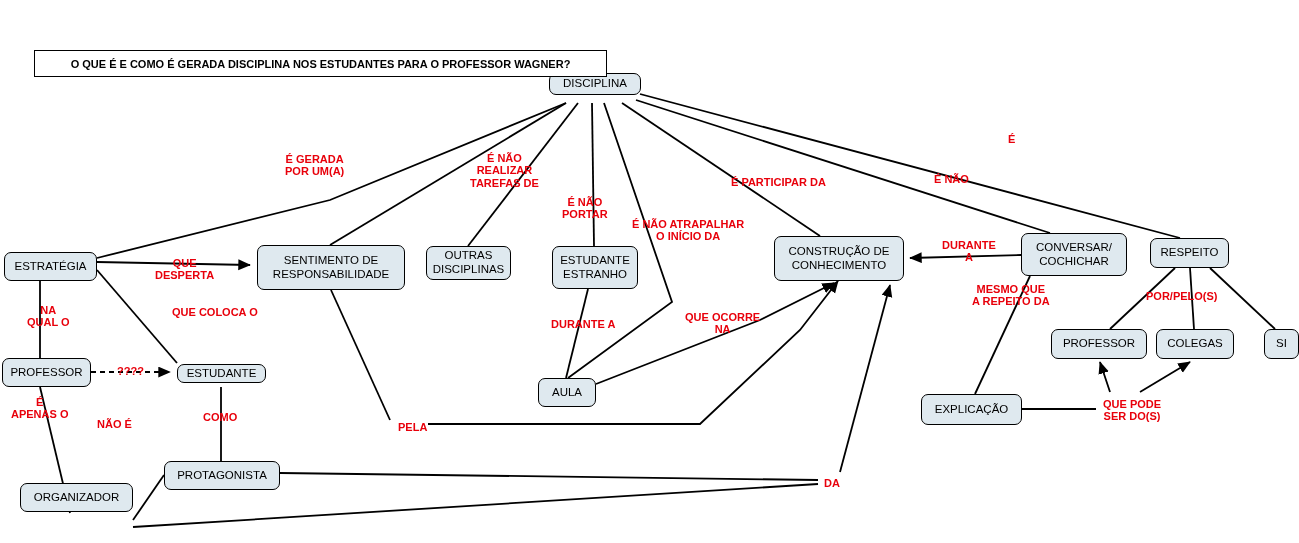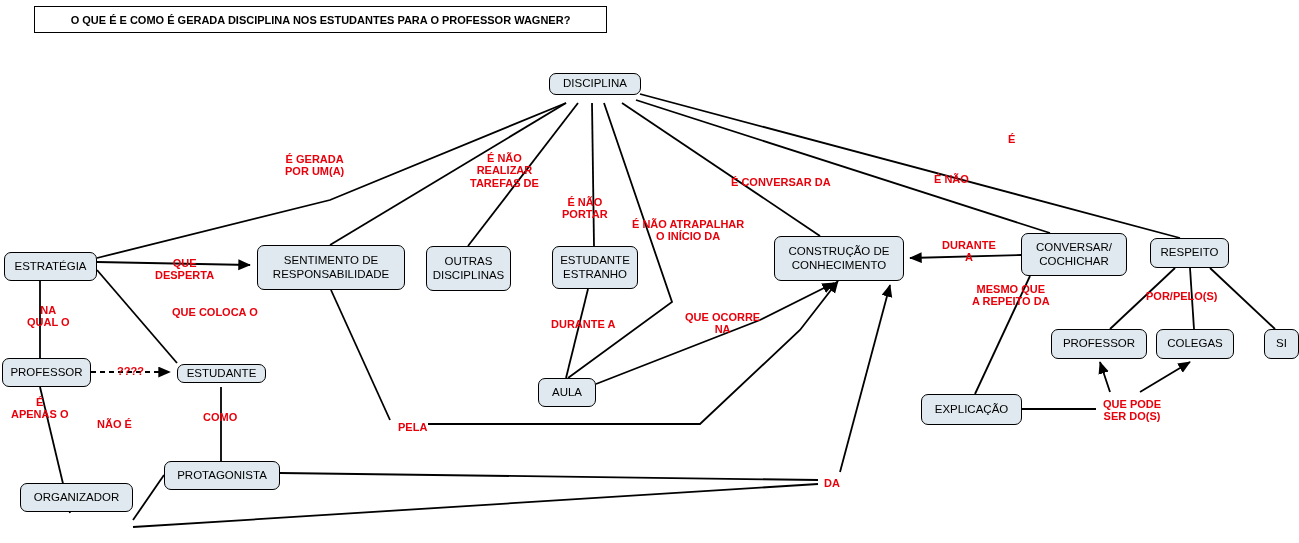--- a/index.html
+++ b/index.html
@@ -47,20 +47,21 @@
     border: 1.4px solid #000000;
     color: #000000;
     font-size: 11px;
     font-weight: bold;
     display: flex;
     align-items: center;
     justify-content: center;
     text-align: center;
     padding: 3px 8px;
     z-index: 4;
+    margin-top: 44px;
   }
   .linklabel {
     position: absolute;
     color: #e8000b;
     font-size: 11px;
     font-weight: bold;
     text-align: center;
     line-height: 1.12;
     white-space: pre-line;
     z-index: 5;
@@ -111,21 +112,21 @@
       </g>
   </svg>
 
   <div class="title-box" style="left:34px; top:6px; width:573px; height:27px;">O QUE É E COMO É GERADA DISCIPLINA NOS ESTUDANTES PARA O PROFESSOR WAGNER?</div>
 
   <div id="node-layer">
       <div class="node" style="left: 549px; top: 73px; width: 92px; height: 22px;">DISCIPLINA</div>
       <div class="node" style="left: 4px; top: 252px; width: 93px; height: 29px;">ESTRATÉGIA</div>
       <div class="node" style="left: 257px; top: 245px; width: 148px; height: 45px;">SENTIMENTO DE
 RESPONSABILIDADE</div>
-      <div class="node" style="left: 426px; top: 246px; width: 85px; height: 45px;">OUTRAS
+      <div class="node" style="left: 426px; top: 246px; width: 85px; height: 34px;">OUTRAS
 DISCIPLINAS</div>
       <div class="node" style="left: 552px; top: 246px; width: 86px; height: 43px;">ESTUDANTE
 ESTRANHO</div>
       <div class="node" style="left: 774px; top: 236px; width: 130px; height: 45px;">CONSTRUÇÃO DE
 CONHECIMENTO</div>
       <div class="node" style="left: 1021px; top: 233px; width: 106px; height: 43px;">CONVERSAR/
 COCHICHAR</div>
       <div class="node" style="left: 1150px; top: 238px; width: 79px; height: 30px;">RESPEITO</div>
       <div class="node" style="left: 1051px; top: 329px; width: 96px; height: 30px;">PROFESSOR</div>
       <div class="node" style="left: 1156px; top: 329px; width: 78px; height: 30px;">COLEGAS</div>
@@ -140,21 +141,21 @@
   <div id="label-layer">
       <div class="linklabel" style="left: 285px; top: 153px;">É GERADA
 POR UM(A)</div>
       <div class="linklabel" style="left: 470px; top: 152px;">É  NÃO
 REALIZAR
 TAREFAS DE</div>
       <div class="linklabel" style="left: 562px; top: 196px;">É NÃO
 PORTAR</div>
       <div class="linklabel" style="left: 632px; top: 218px;">É NÃO ATRAPALHAR
 O INÍCIO DA</div>
-      <div class="linklabel" style="left: 731px; top: 176px;">É CONVERSAR DA</div>
+      <div class="linklabel" style="left: 731px; top: 176px;">É PARTICIPAR DA</div>
       <div class="linklabel" style="left: 934px; top: 173px;">É NÃO</div>
       <div class="linklabel" style="left: 1008px; top: 133px;">É</div>
       <div class="linklabel" style="left: 155px; top: 257px;">QUE
 DESPERTA</div>
       <div class="linklabel" style="left: 172px; top: 306px;">QUE COLOCA O</div>
       <div class="linklabel" style="left: 27px; top: 304px;">NA
 QUAL O</div>
       <div class="linklabel" style="left: 551px; top: 318px;">DURANTE A</div>
       <div class="linklabel" style="left: 685px; top: 311px;">QUE OCORRE
 NA</div>

